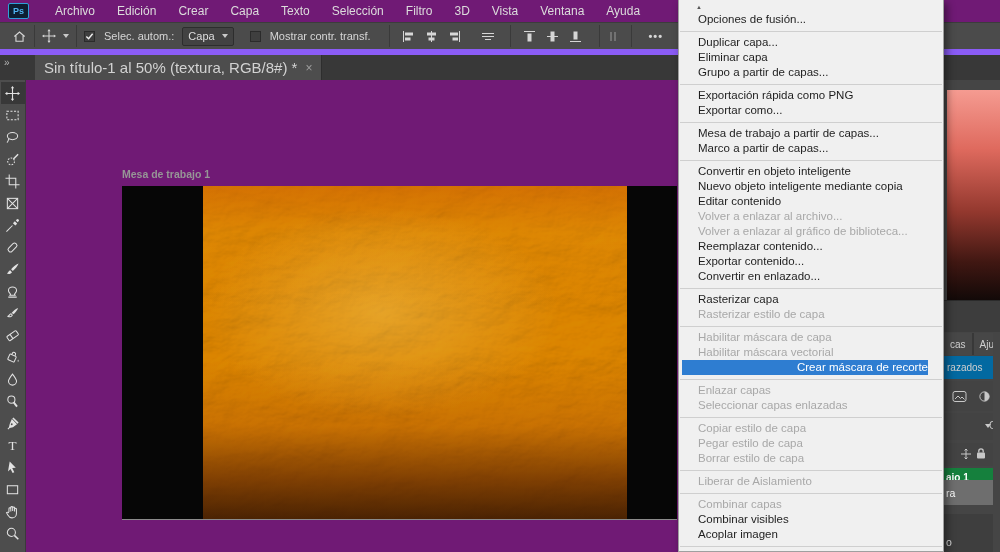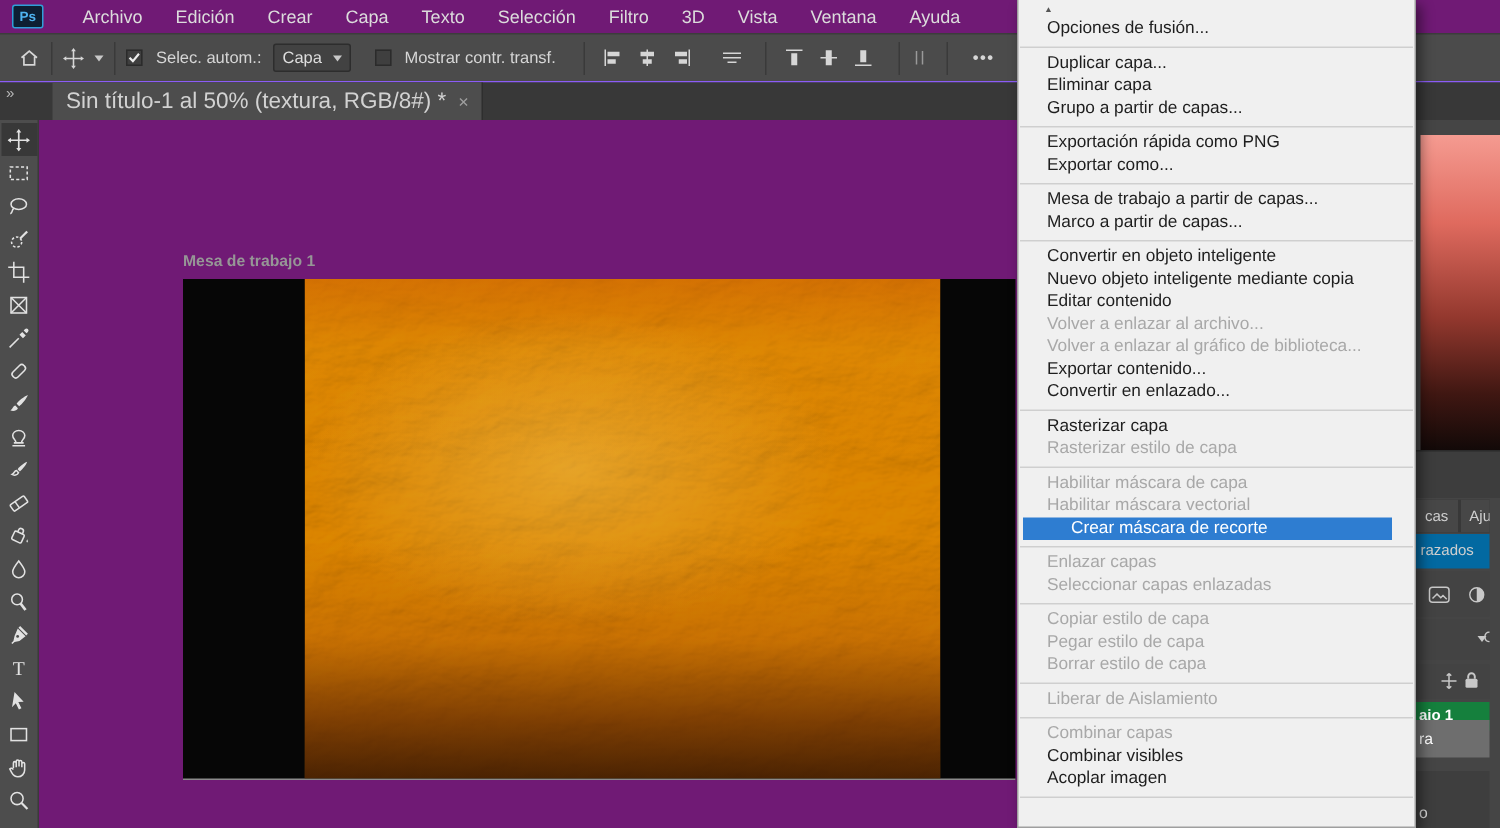--- a/index.html
+++ b/index.html
@@ -6,21 +6,21 @@
   html,body { width:1000px; height:552px; overflow:hidden; background:#222; }
   body { font-family:"Liberation Sans", sans-serif; }
   #stage { position:relative; width:1000px; height:552px; overflow:hidden; background:#222; }
 
   
   #menubar { position:absolute; left:0; top:0; width:1000px; height:22px; background:#701a75; display:flex; align-items:center; z-index:2; }
   #ps-logo { width:21px; height:16px; margin-left:8px; background:#0d1f33; border:1px solid #2f9fd8; color:#4fb3f0; font-size:9px; font-weight:bold; display:flex; align-items:center; justify-content:center; border-radius:2px; }
   #menubar-items { display:flex; margin-left:15px; }
   .mb-item { color:#dcdcdc; font-size:12px; padding:0 11px; line-height:22px; }
 
-  #optionsbar { position:absolute; left:0; top:22px; width:1000px; height:33px; background:#4b4b4b; border-top:1px solid #3c3c3c; border-bottom:1px solid #8b5cf6; display:flex; align-items:center; z-index:2; color:#d6d6d6; font-size:11px; }
+  #optionsbar { position:absolute; left:0; top:22px; width:1000px; height:33px; background:#4b4b4b; border-top:1px solid #3c3c3c; border-bottom:6px solid #8b5cf6; display:flex; align-items:center; z-index:2; color:#d6d6d6; font-size:11px; }
   .ob-sep { width:1px; height:22px; background:#3a3a3a; margin:0 7px; flex:0 0 auto; }
   .ob-ic { display:flex; align-items:center; justify-content:center; flex:0 0 auto; }
   .ob-ic svg { display:block; }
   .ob-label { white-space:nowrap; margin:0 4px; }
   .ob-gray { color:#8d8d8d; }
   .checkbox { width:11px; height:11px; border:1px solid #2b2b2b; background:#3f3f3f; margin-right:5px; display:inline-flex; align-items:center; justify-content:center; flex:0 0 auto; }
   .dropdown { height:19px; background:#424242; border:1px solid #2d2d2d; border-radius:2px; display:flex; align-items:center; padding:0 5px; margin:0 4px; color:#dedede; }
   .chev { width:0; height:0; border-left:3.5px solid transparent; border-right:3.5px solid transparent; border-top:4px solid #c9c9c9; margin-left:7px; }
 
   #tabbar { position:absolute; left:0; top:55px; width:1000px; height:25px; background:#383838; z-index:2; }
@@ -67,21 +67,21 @@
   #row-layer { top:400px; height:25px; background:#6e6e6e; color:#fff; font-size:10.5px; display:flex; align-items:center; padding-left:2px; }
   #row-bottom { top:434px; height:38px; background:#3e3e3e; color:#ddd; font-size:10.5px; }
   #row-bottom span { position:absolute; left:2px; top:22px; }
 
   
   #context-menu { position:absolute; left:678px; top:0; width:266px; height:552px; background:#f0f0f0; border:1px solid #9f9f9f; border-top:none; box-shadow:3px 3px 8px rgba(0,0,0,0.45); z-index:5; overflow:hidden; padding-top:1px; }
   #cm-scroll-up { height:11px; padding-left:17px; display:flex; align-items:center; }
   #cm-scroll-up span { font-size:6px; color:#555; transform:scaleY(0.9); }
   .cm-item { height:15px; line-height:15px; font-size:11.5px; color:#1e1e1e; padding-left:19px; white-space:nowrap; overflow:hidden; }
   .cm-item.disabled { color:#a8a8a8; }
-  .cm-item.selected { background:#2e7dd1; color:#ffffff; margin-left:3px; margin-right:15px; padding-left:32px; }
+  .cm-item.selected { background:#2e7dd1; color:#ffffff; margin-left:3px; margin-right:15px; padding-left:12px;text-align:right; }
   .cm-sep { border-top:1px solid #cfcfcf; margin:3.5px 1px; }
 </style>
 </head>
 <body>
 
 <div id="stage">
 
   <div id="menubar">
     <div id="ps-logo">Ps</div>
     <div id="menubar-items">
@@ -398,20 +398,21 @@
         <div class="cm-item normal">Exportar como...</div>
         <div class="cm-sep"></div>
         <div class="cm-item normal">Mesa de trabajo a partir de capas...</div>
         <div class="cm-item normal">Marco a partir de capas...</div>
         <div class="cm-sep"></div>
         <div class="cm-item normal">Convertir en objeto inteligente</div>
         <div class="cm-item normal">Nuevo objeto inteligente mediante copia</div>
         <div class="cm-item normal">Editar contenido</div>
         <div class="cm-item disabled">Volver a enlazar al archivo...</div>
         <div class="cm-item disabled">Volver a enlazar al gráfico de biblioteca...</div>
+        <div class="cm-item normal">Reemplazar contenido...</div>
         <div class="cm-item normal">Exportar contenido...</div>
         <div class="cm-item normal">Convertir en enlazado...</div>
         <div class="cm-sep"></div>
         <div class="cm-item normal">Rasterizar capa</div>
         <div class="cm-item disabled">Rasterizar estilo de capa</div>
         <div class="cm-sep"></div>
         <div class="cm-item disabled">Habilitar máscara de capa</div>
         <div class="cm-item disabled">Habilitar máscara vectorial</div>
         <div class="cm-item selected">Crear máscara de recorte</div>
         <div class="cm-sep"></div>

